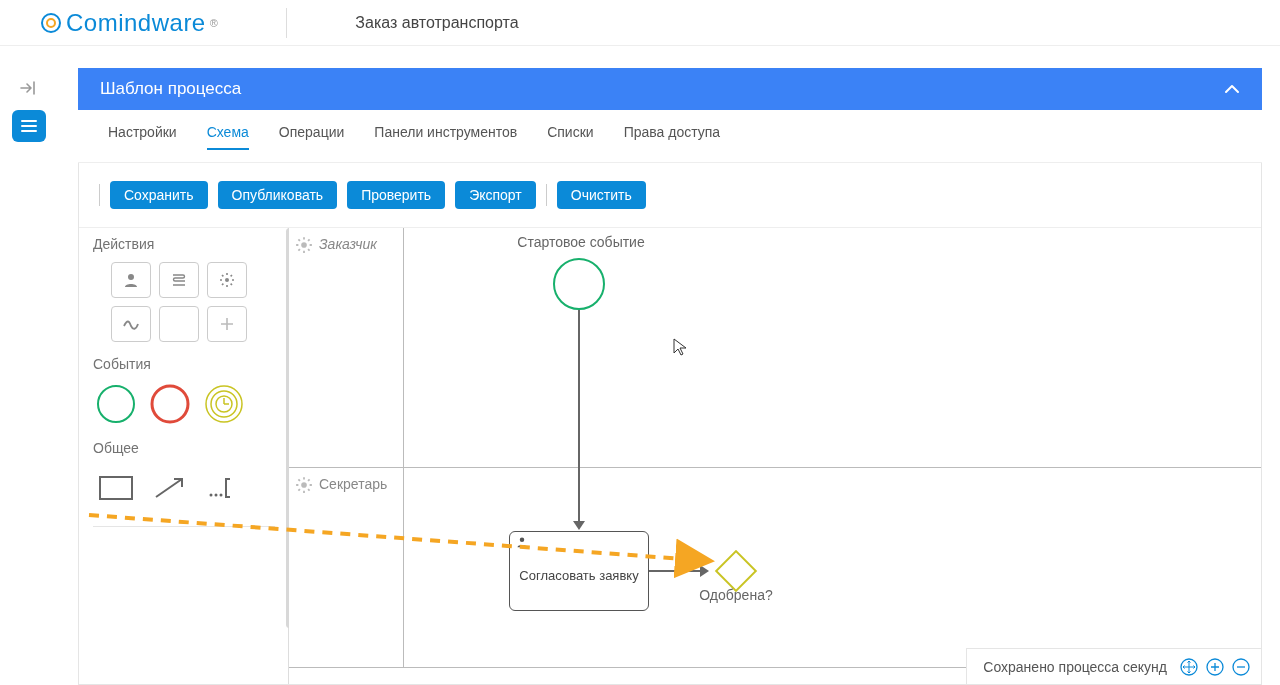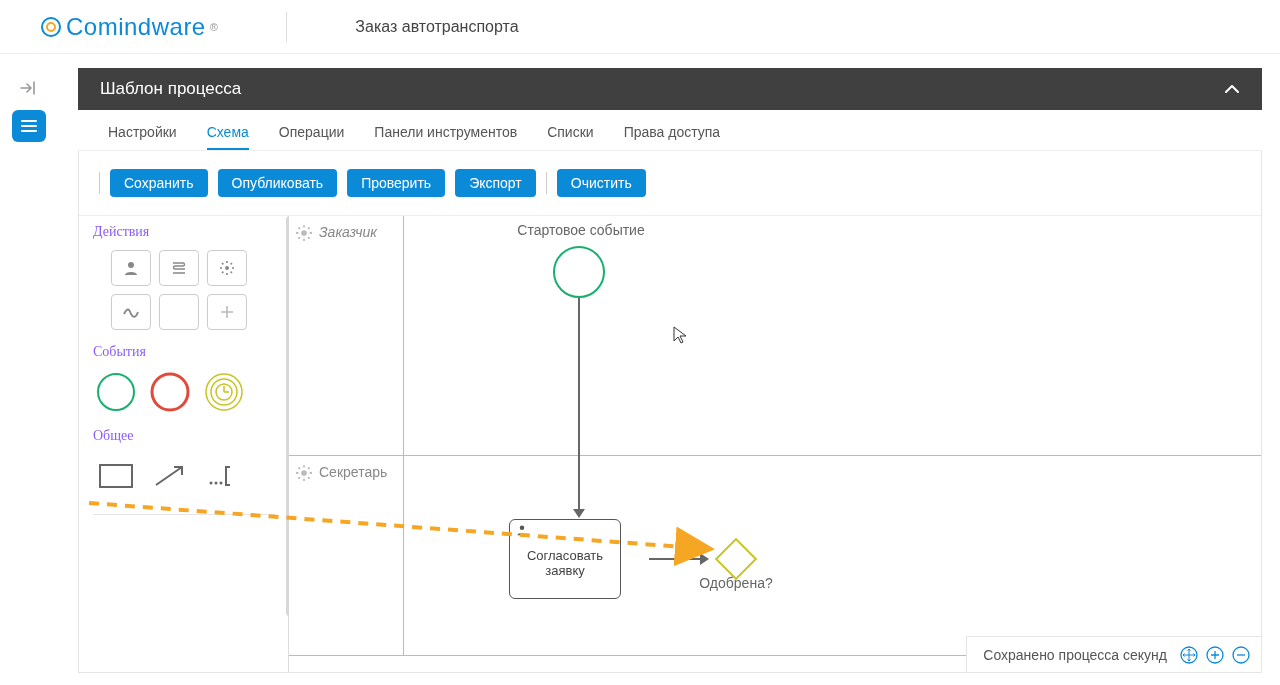--- a/index.html
+++ b/index.html
@@ -7,21 +7,21 @@
     font-family: -apple-system, BlinkMacSystemFont, "Segoe UI", Arial, sans-serif;
     background: #fff;
     width: 1280px;
     height: 685px;
     overflow: hidden;
     color: #333;
   }
   .topbar {
     display: flex;
     align-items: center;
-    height: 54px;
+    height: 46px;
     padding: 0 24px 0 40px;
     border-bottom: 1px solid #eee;
     gap: 48px;
   }
   .logo {
     display: flex;
     align-items: center;
     color: #0b8ad8;
     font-size: 24px;
     font-weight: 400;
@@ -72,33 +72,33 @@
     cursor: pointer;
   }
   .main {
     position: absolute;
     left: 78px;
     top: 68px;
     right: 18px;
     bottom: 0;
   }
   .panel-header {
-    background: #404040;
+    background: #3b82f6;
     color: #fff;
     height: 42px;
     display: flex;
     align-items: center;
     justify-content: space-between;
     padding: 0 22px;
     font-size: 17px;
   }
   .tabs {
     display: flex;
     gap: 30px;
-    padding: 14px 30px 0 30px;
+    padding: 14px 30px 12px 30px;
     border-bottom: 1px solid #eee;
   }
   .tab {
     color: #555;
     font-size: 14px;
     padding-bottom: 8px;
     cursor: pointer;
   }
   .tab.active {
     color: #0b8ad8;
@@ -160,22 +160,21 @@
     width: 7px;
     height: 400px;
     background: #d8d8d8;
     border-radius: 4px;
   }
   .palette-section {
     margin-bottom: 14px;
   }
   .palette-section-title {
     margin-bottom: 10px;
-    color: #8b5cf6;
-    font-family: Liberation Serif, serif;
+    color: #737373;
   }
   .palette-grid {
     display: flex;
     flex-wrap: wrap;
     gap: 8px;
   }
   .pal-item {
     width: 40px;
     height: 36px;
     border: 1px solid #ccc;
@@ -242,21 +241,21 @@
     top: 30px;
     width: 52px;
     height: 52px;
     border: 2px solid #17b06c;
     border-radius: 50%;
   }
   .task-box {
     position: absolute;
     left: 220px;
     top: 303px;
-    width: 112px;
+    width: 140px;
     height: 80px;
     border: 1.5px solid #555;
     border-radius: 6px;
     background: #fff;
     display: flex;
     flex-direction: column;
     align-items: center;
     justify-content: center;
     color: #444;
     font-size: 13px;

